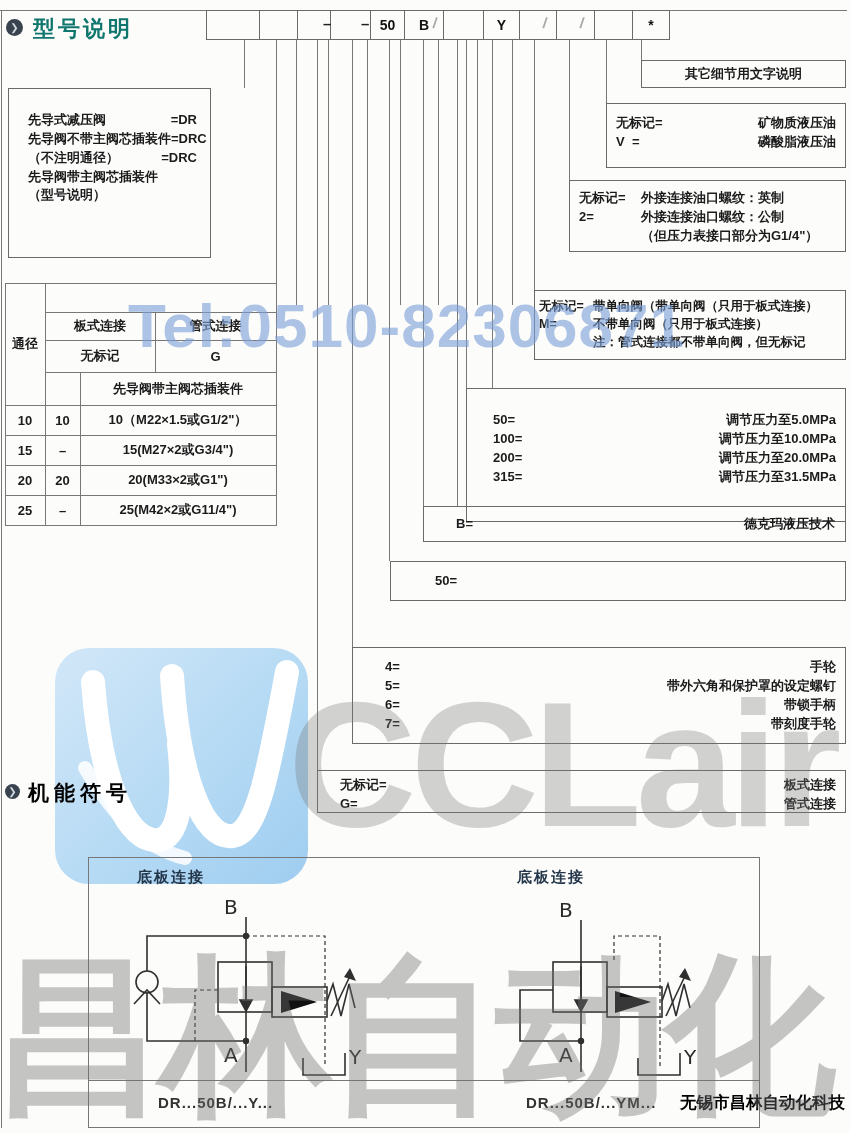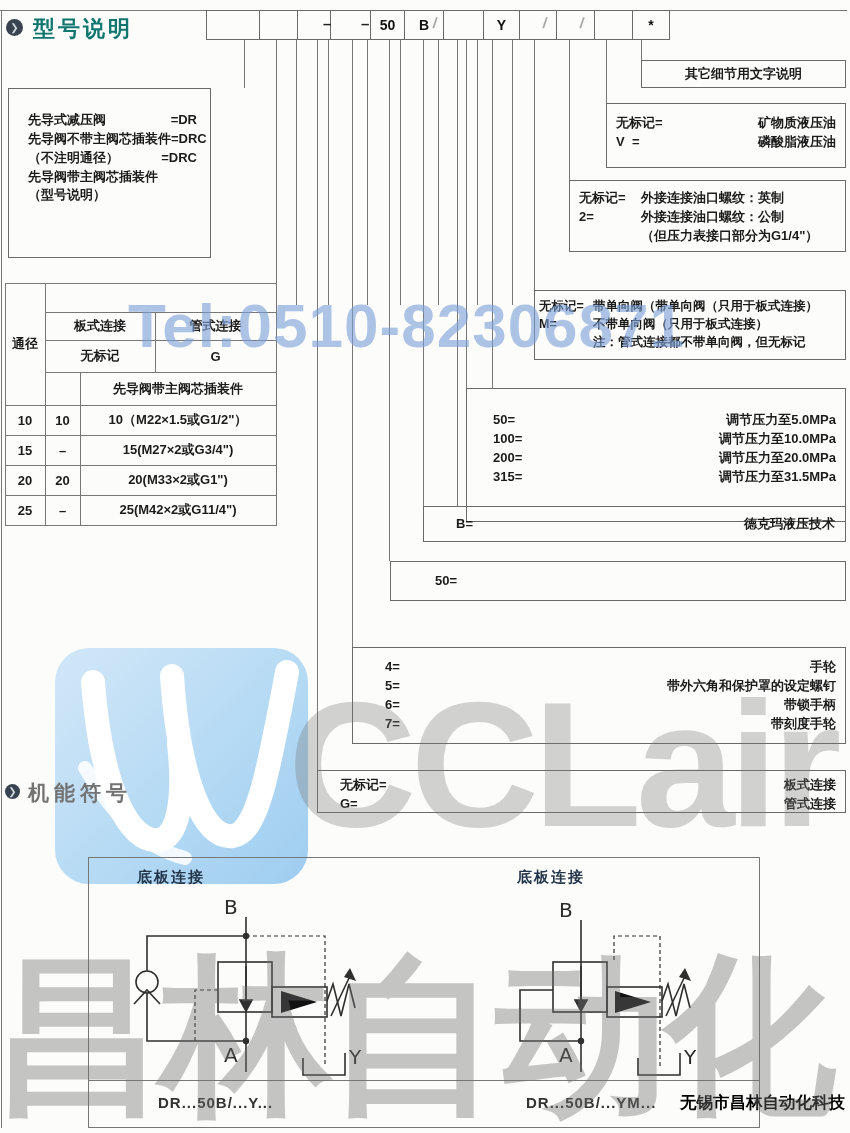--- a/index.html
+++ b/index.html
@@ -11,21 +11,21 @@
   .row{display:flex;justify-content:space-between;padding:0 9px;}
   .rowl{display:flex;justify-content:flex-start;padding:0 9px;}
   .lbl{white-space:pre;}
   .tc{position:absolute;display:flex;align-items:center;justify-content:center;
       font:bold 13px "Liberation Sans",sans-serif;color:#1b1b1b;text-align:center;box-sizing:border-box;}
   .codecell{border:1px solid #6a6a6a;margin-left:-1px;display:flex;align-items:center;justify-content:center;
       font:bold 14px "Liberation Sans",sans-serif;color:#111;background:transparent;}
   .mark{position:absolute;font:bold 15px "Liberation Sans",sans-serif;color:#222;}
   .slash{color:#a8a8a8;transform:rotate(8deg);font-weight:bold;}
   .hdr{position:absolute;font:bold 22px "Liberation Sans",sans-serif;color:#0f766e;letter-spacing:3px;}
-  .hdr2{position:absolute;font:bold 21px "Liberation Serif",serif;color:#737373;letter-spacing:5px;}
+  .hdr2{position:absolute;font:bold 21px "Liberation Serif",serif;color:#000000;letter-spacing:5px;}
   .bullet{position:absolute;width:17px;height:17px;border-radius:50%;background:#39434f;color:#cfd6dd;
       display:flex;align-items:center;justify-content:center;font:bold 10px "DejaVu Sans",sans-serif;}
   .wm{position:absolute;pointer-events:none;white-space:nowrap;font-weight:bold;}
   .portlbl{position:absolute;font:20px "DejaVu Sans",sans-serif;color:#2a2a2a;}
   .cap{position:absolute;font:bold 15px "Liberation Sans",sans-serif;color:#333;letter-spacing:1px;}
   .dlabel{position:absolute;font:bold 15px "Liberation Sans",sans-serif;color:#24364a;letter-spacing:2px;}
   svg{position:absolute;overflow:visible;}
 </style>
 </head>
 <body>

